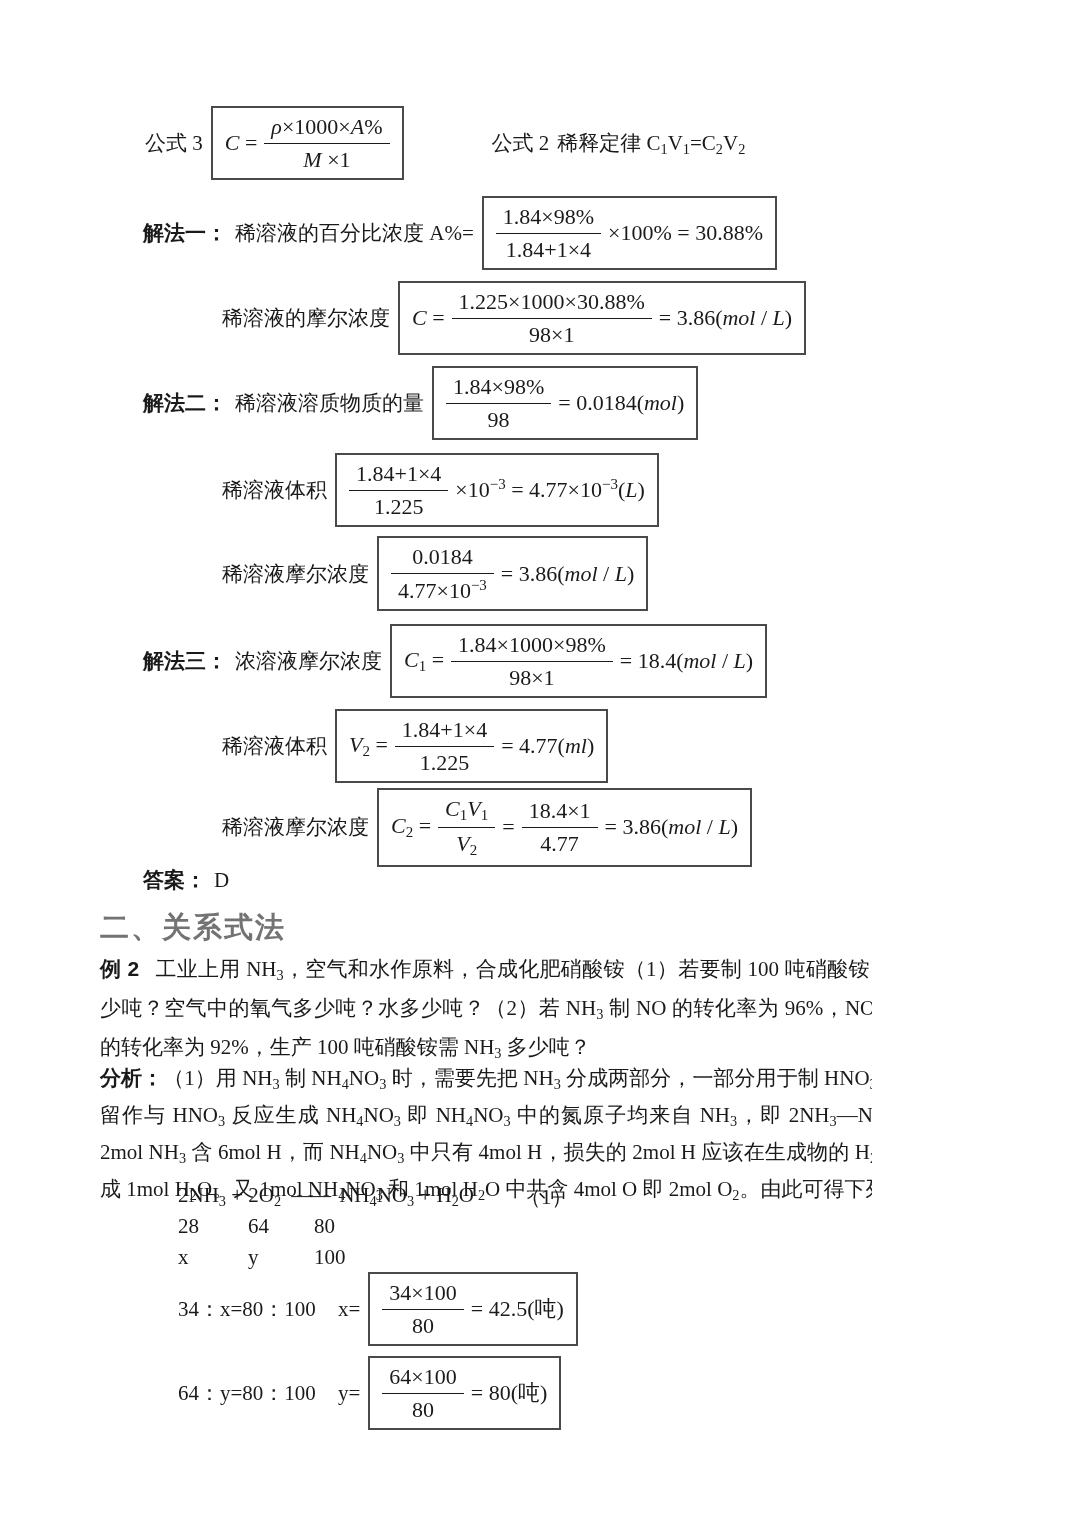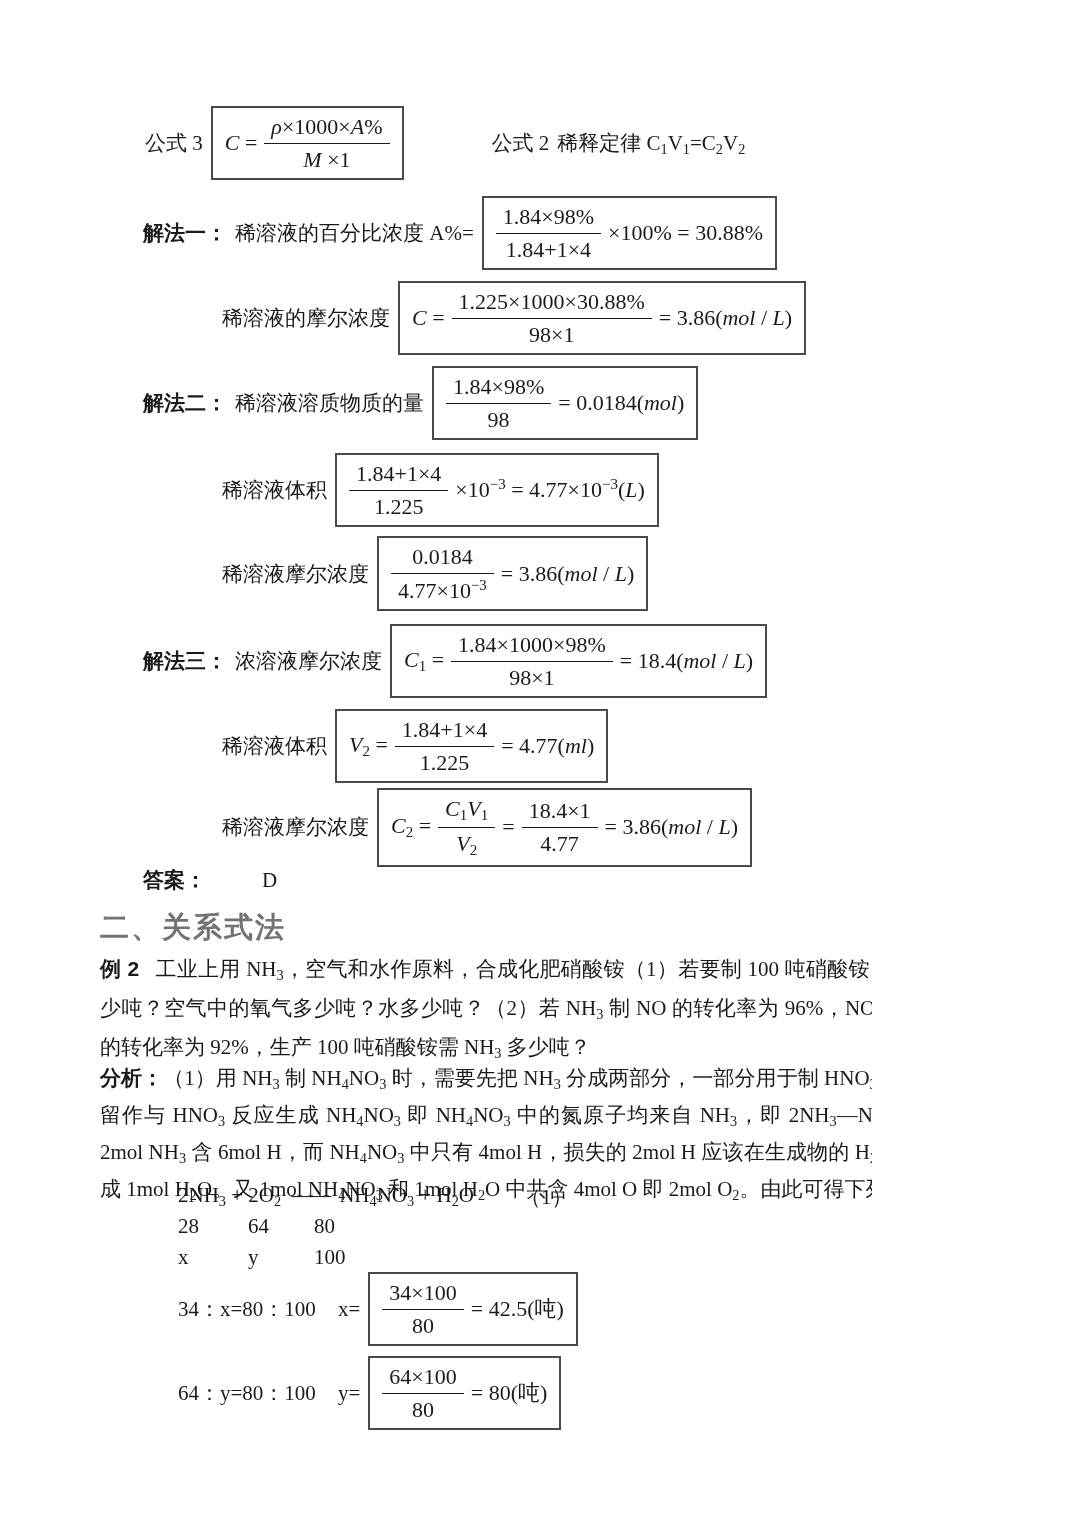--- a/index.html
+++ b/index.html
@@ -187,21 +187,21 @@
       </span>
       <span>=</span>
       <span class="frac">
         <span class="num">18.4×1</span>
         <span class="den">4.77</span>
       </span>
       <span>= 3.86(<i>mol</i> / <i>L</i>)</span>
     </span>
   </div>
 
-  <div class="row" style="top:866px;left:143px;gap:48px;">
+  <div class="row" style="top:866px;left:143px;">
     <span class="blabel">答案：</span>
     <span class="plain">D</span>
   </div>
 
   <div class="heading" style="top:908px;left:100px;">二、关系式法</div>
 
   <div class="para example" style="top:952px;left:100px;">
     <span class="inline-label">例 2</span><span>工业上用 NH<sub>3</sub>，空气和水作原料，合成化肥硝酸铵（1）若要制 100 吨硝酸铵，需 NH<sub>3</sub> 多少吨？空气中的氧气多少吨？水多少吨？（2）若 NH<sub>3</sub> 制 NO 的转化率为 96%，NO 转为 HNO<sub>3</sub> 的转化率为 92%，生产 100 吨硝酸铵需 NH<sub>3</sub> 多少吨？</span>
   </div>
 

